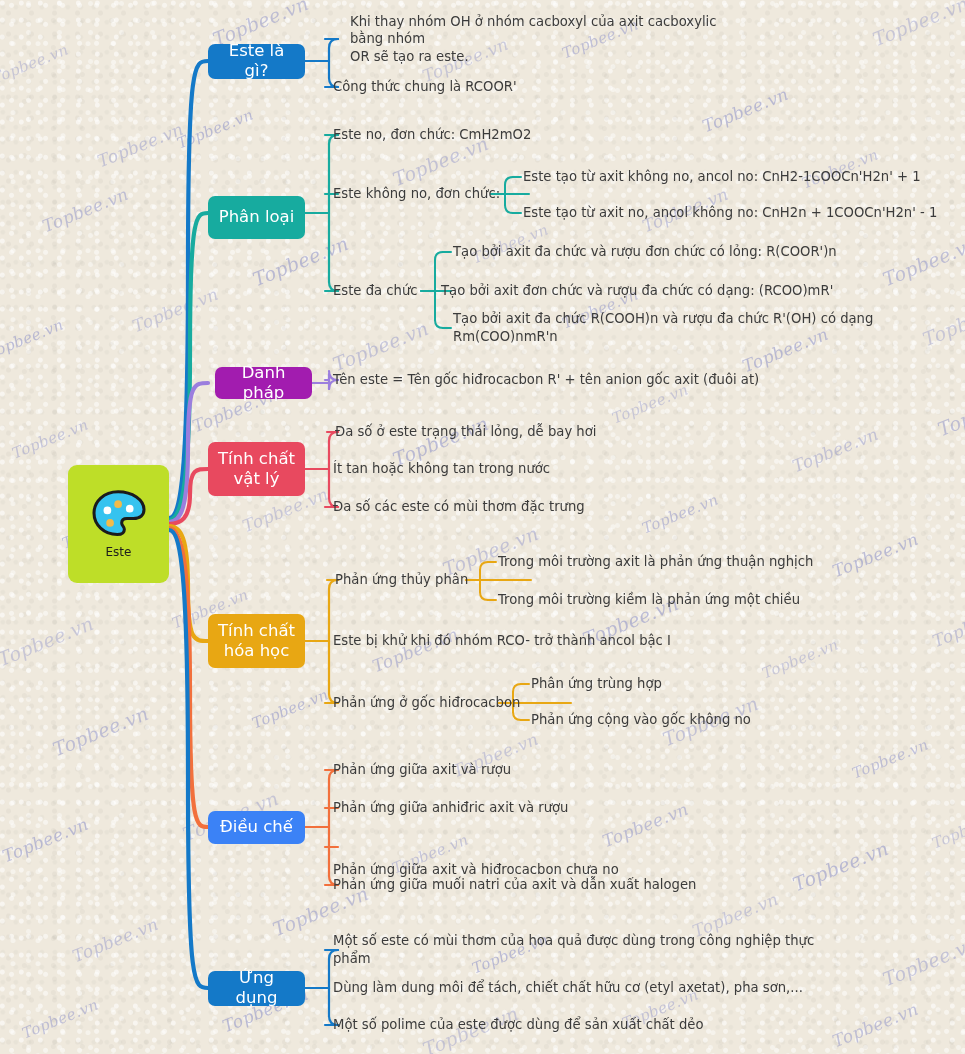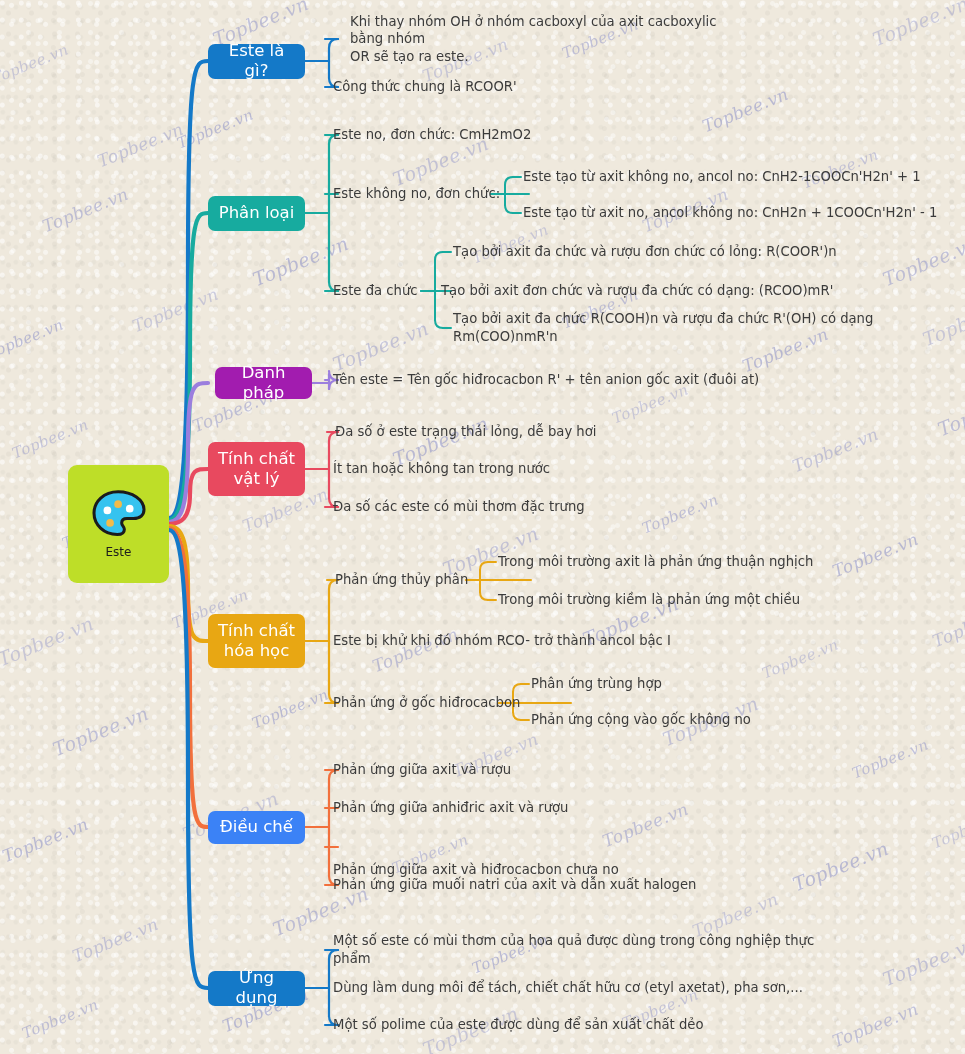--- a/index.html
+++ b/index.html
@@ -266,21 +266,21 @@
       </svg>
     </span>
     <span class="label">Este</span>
   </div>
 <div class="node" style="left: 208px; top: 43.5px; width: 97px; height: 35px; background: rgb(20, 121, 200);">
       <span style="white-space: pre-line;">Este là gì?</span>
     </div>
     <div class="leaf" style="left: 350px; width: 395px; top: 12.5px;">Khi thay nhóm OH ở nhóm cacboxyl của axit cacboxylic bằng nhóm
 OR sẽ tạo ra este.</div>
     <div class="leaf" style="left: 333px; width: 395px; top: 78px;">Công thức chung là RCOOR'</div>
-    <div class="node" style="left: 208px; top: 195.5px; width: 97px; height: 35px; background: rgb(23, 171, 159);">
+    <div class="node" style="left: 208px; top: 195.5px; width: 97px; height: 43px; background: rgb(23, 171, 159);">
       <span style="white-space: pre-line;">Phân loại</span>
     </div>
     <div class="leaf" style="left: 333px; width: 300px; top: 126px;">Este no, đơn chức: CmH2mO2</div>
     <div class="mid" style="left: 333px; width: 190px; top: 185px;">Este không no, đơn chức:</div>
     <div class="leaf" style="left: 523px; width: 435px; top: 168px;">Este tạo từ axit không no, ancol no: CnH2-1COOCn'H2n' + 1</div>
     <div class="leaf" style="left: 523px; width: 435px; top: 204px;">Este tạo từ axit no, ancol không no: CnH2n + 1COOCn'H2n' - 1</div>
     <div class="mid" style="left: 333px; width: 110px; top: 282px;">Este đa chức</div>
     <div class="leaf" style="left: 453px; width: 505px; top: 243px;">Tạo bởi axit đa chức và rượu đơn chức có lỏng: R(COOR')n</div>
     <div class="leaf" style="left: 441px; width: 505px; top: 282px;">Tạo bởi axit đơn chức và rượu đa chức có dạng: (RCOO)mR'</div>
     <div class="leaf" style="left: 453px; width: 505px; top: 310px;">Tạo bởi axit đa chức R(COOH)n và rượu đa chức R'(OH) có dạng Rm(COO)nmR'n</div>

